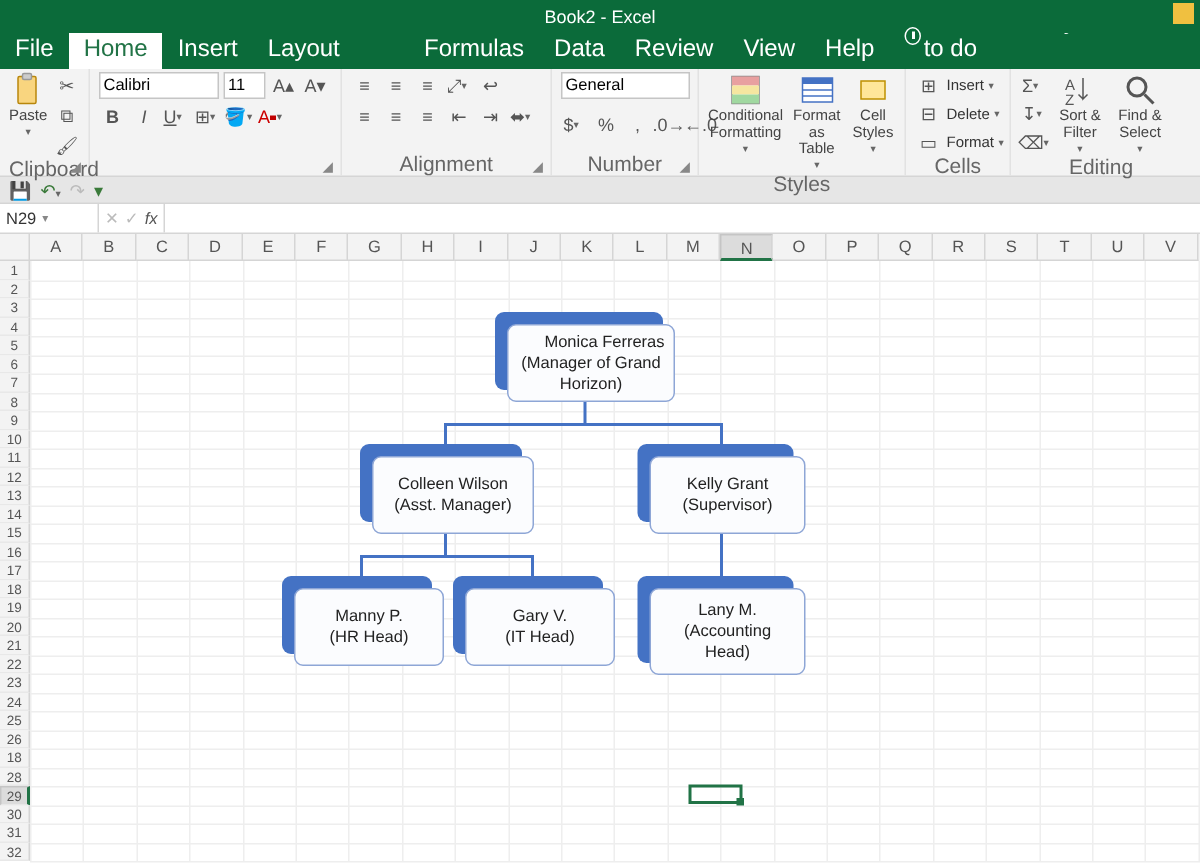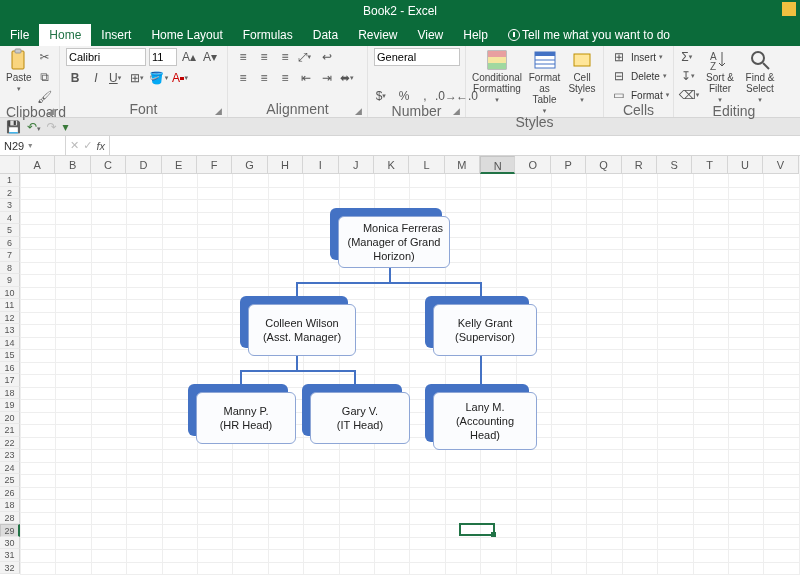--- a/index.html
+++ b/index.html
@@ -5,21 +5,21 @@
   * { box-sizing: border-box; margin: 0; padding: 0; font-family: "Segoe UI", Arial, sans-serif; }
   body { width: 800px; height: 577px; overflow: hidden; background: #fff; font-size: 12px; color: #333; }
 
   
   .titlebar { height: 22px; background: #0b6b3a; color: #fff; display: flex; align-items: center; justify-content: center; position: relative; font-size: 12px; }
   .titlebar .title { white-space: nowrap; }
   .titlebar .right { position: absolute; right: 4px; top: 2px; display: flex; align-items: center; gap: 4px; }
   .acct { width: 14px; height: 14px; background: #f0c040; display: inline-block; }
 
   
-  .tabrow { height: 24px; background: #0b6b3a; display: flex; align-items: flex-end; color: #fff; font-size: 12px; }
+  .tabrow { height: 24px; background: #0b6b3a; display: flex; align-items: flex-end; color: #fff; font-size: 16px; }
   .tabrow .tab { padding: 4px 10px; cursor: default; }
   .tabrow .tab.active { background: #fff; color: #217346; }
   .tabrow .tell { display: flex; align-items: center; gap: 2px; padding: 4px 10px; }
   .bulb { width: 12px; height: 12px; border: 1px solid #fff; border-radius: 50%; display: inline-block; position: relative; }
   .bulb::after { content: ""; position: absolute; left: 4px; top: 2px; width: 2px; height: 5px; background: #fff; }
 
   
   .ribbon { height: 72px; background: #f3f3f3; border-bottom: 1px solid #d5d5d5; display: flex; }
   .group { border-right: 1px solid #e2e2e2; padding: 2px 6px 0 6px; display: flex; flex-direction: column; position: relative; }
   .group .body { flex: 1; display: flex; align-items: flex-start; gap: 4px; }
@@ -147,21 +147,20 @@
           <span class="smallbtn">⊞<span class="drop">▾</span></span>
           <span class="smallbtn">🪣<span class="swatch" style="background:#ffff00"></span><span class="drop">▾</span></span>
           <span class="smallbtn">
               <span style="color:#c00">A</span>
               <span class="swatch" style="background:#c00000"></span>
               <span class="drop">▾</span>
             </span>
         </div>
       </div>
     </div>
-    <div class="label">Font</div>
     <div class="launch">◢</div>
   </div>
 
   <div class="group" style="width:140px;">
     <div class="body">
       <div class="col" style="gap:3px;">
         <div class="row">
           <span class="smallbtn">≡</span>
           <span class="smallbtn">≡</span>
           <span class="smallbtn">≡</span>
@@ -177,21 +176,21 @@
           <span class="smallbtn">⬌<span class="drop">▾</span></span>
         </div>
       </div>
     </div>
     <div class="label">Alignment</div>
     <div class="launch">◢</div>
   </div>
 
   <div class="group" style="width:98px;">
     <div class="body">
-      <div class="col" style="gap:21px;">
+      <div class="col" style="gap:8px;">
         <div class="row">
             <input class="sel numfmt" value="General" style="">
           </div>
         <div class="row">
           <span class="smallbtn">$<span class="drop">▾</span></span>
           <span class="smallbtn">%</span>
           <span class="smallbtn">,</span>
           <span class="smallbtn">.0→</span>
           <span class="smallbtn">←.0</span>
         </div>

